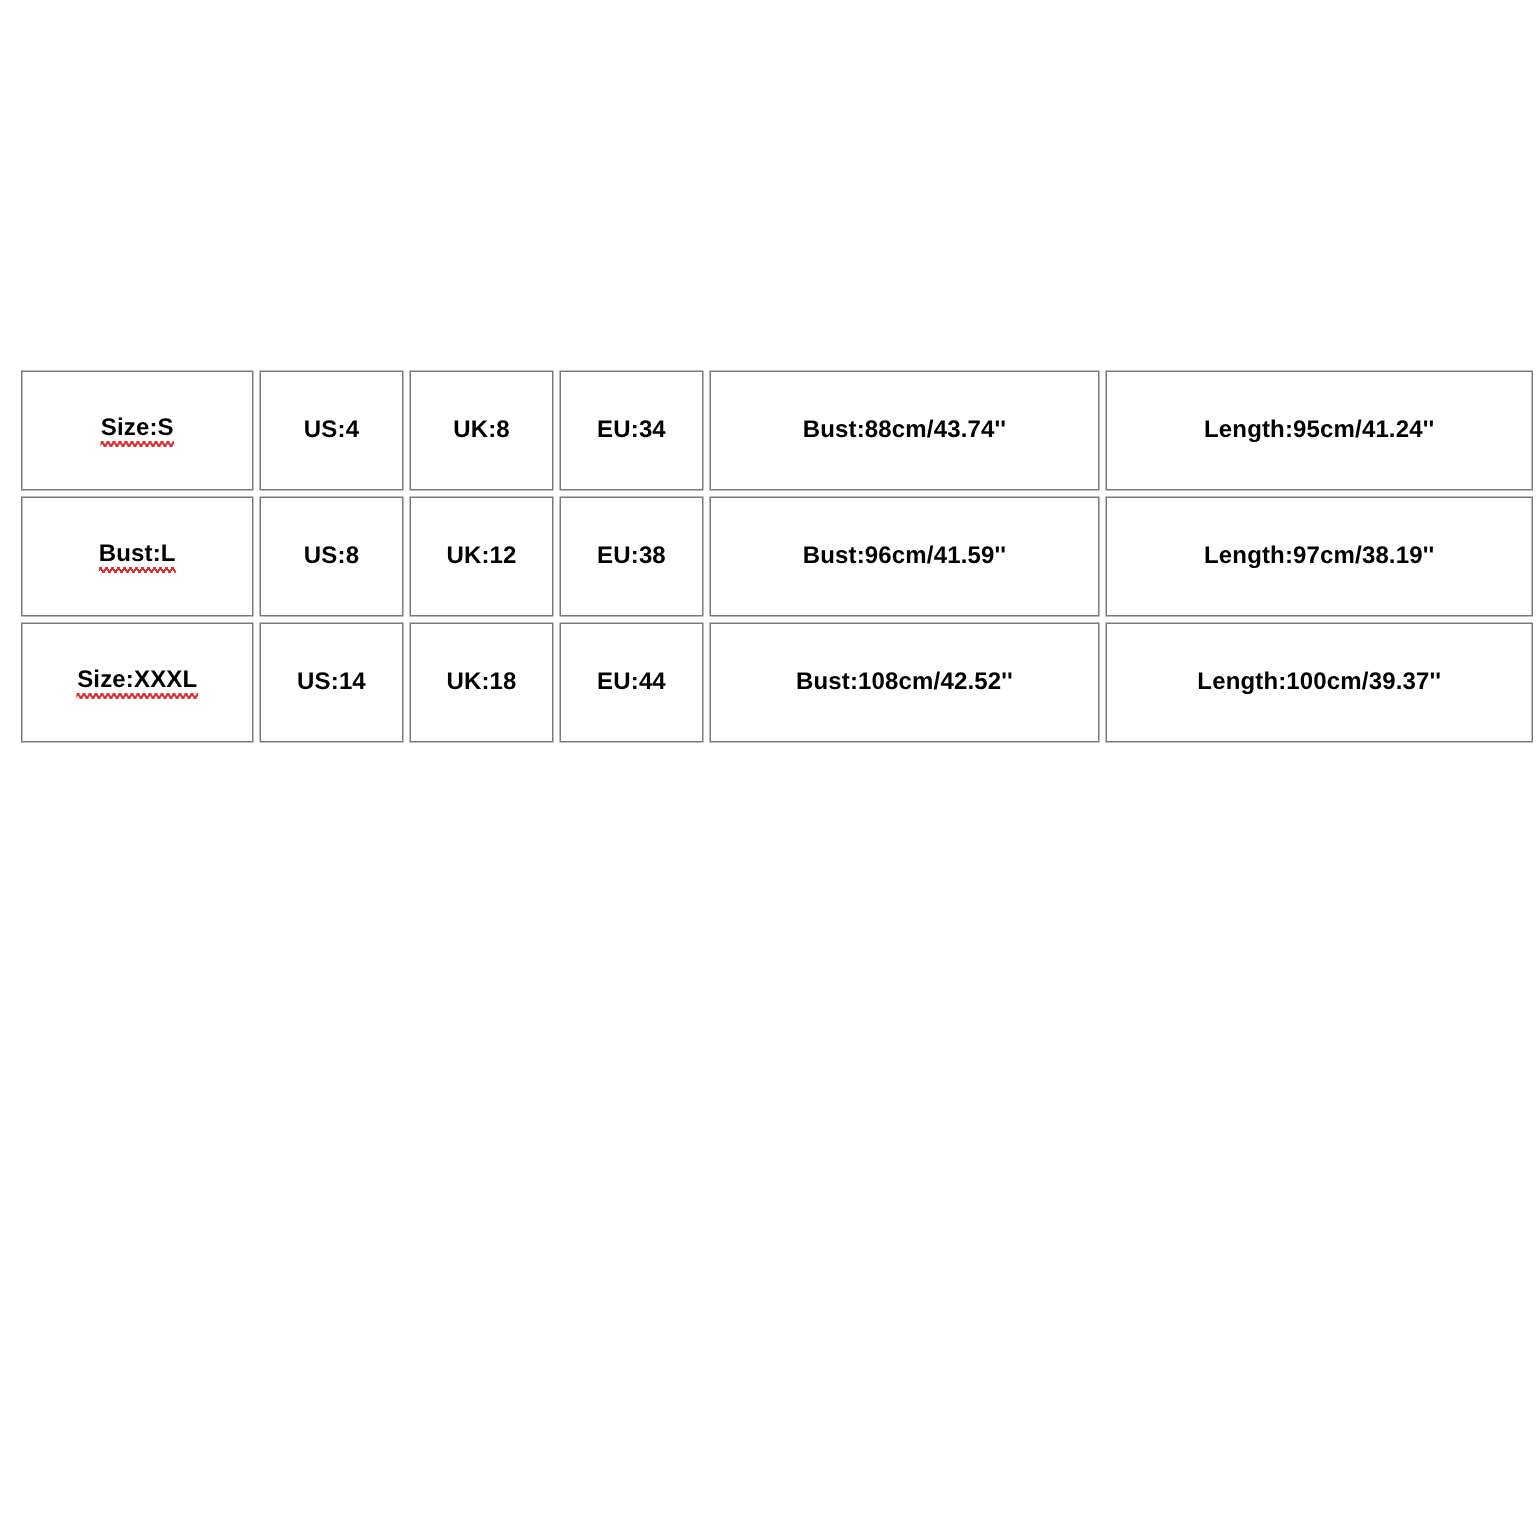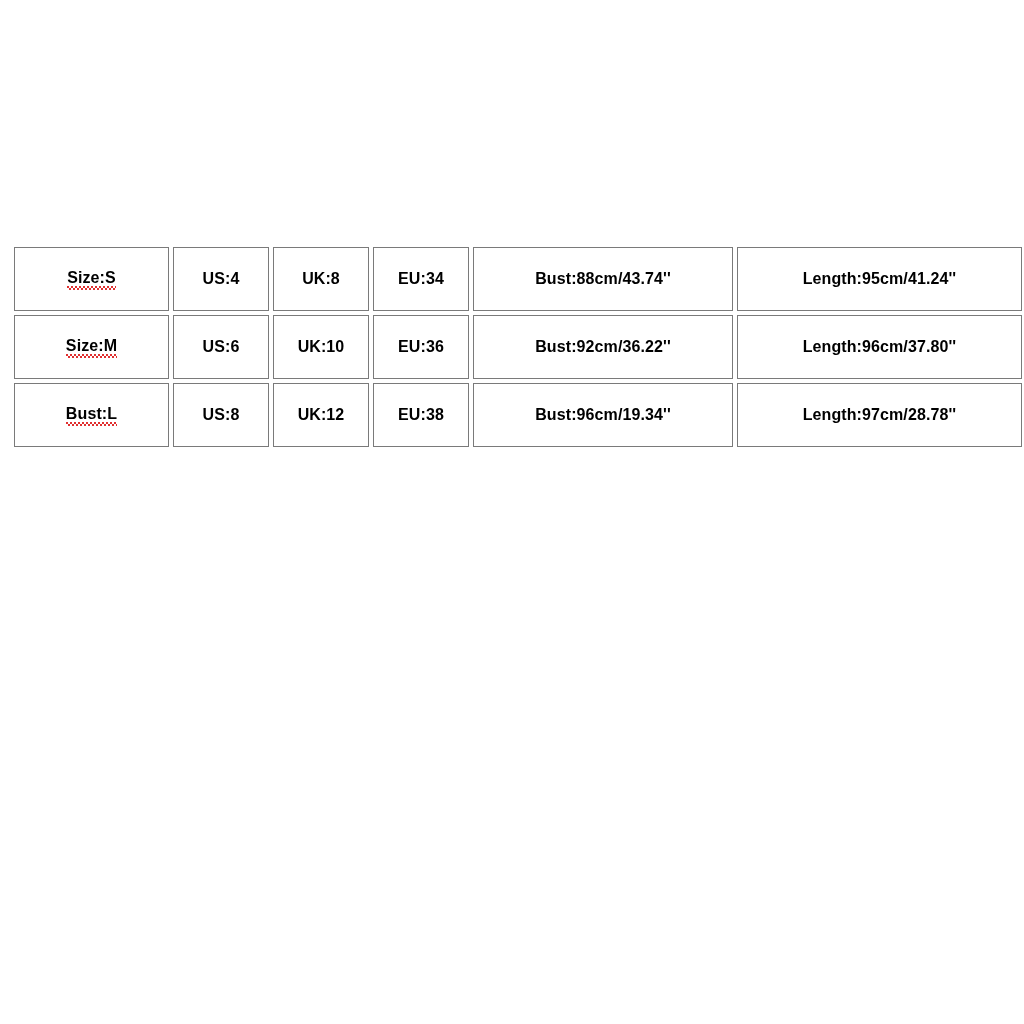--- a/index.html
+++ b/index.html
@@ -25,21 +25,21 @@
     width: 1004px;
     table-layout: fixed;
     background: #ffffff;
   }
 
   table.size-chart td {
     border: 1px solid #7a7a7a;
     background: #ffffff;
     text-align: center;
     vertical-align: middle;
-    height: 64px;
+    height: 80px;
     font-size: 16px;
     font-weight: bold;
     color: #000000;
     letter-spacing: 0.1px;
     padding: 0 4px;
     box-sizing: border-box;
   }
 
   
   table.size-chart col.c0 { width: 155px; }
@@ -86,30 +86,30 @@
     <tbody>
       <tr>
         <td class="size-cell"><span class="size-text">Size:S</span></td>
         <td>US:4</td>
         <td>UK:8</td>
         <td>EU:34</td>
         <td>Bust:88cm/43.74''</td>
         <td>Length:95cm/41.24''</td>
       </tr>
       <tr>
-        <td class="size-cell"><span class="size-text">Size:M</span></td>
-        <td>US:6</td>
-        <td>UK:10</td>
-        <td>EU:36</td>
-        <td>Bust:92cm/36.22''</td>
-        <td>Length:96cm/37.80''</td>
-      </tr>
-      <tr>
         <td class="size-cell"><span class="size-text">Bust:L</span></td>
         <td>US:8</td>
         <td>UK:12</td>
         <td>EU:38</td>
-        <td>Bust:96cm/19.34''</td>
-        <td>Length:97cm/28.78''</td>
+        <td>Bust:96cm/41.59''</td>
+        <td>Length:97cm/38.19''</td>
+      </tr>
+      <tr>
+        <td class="size-cell"><span class="size-text">Size:XXXL</span></td>
+        <td>US:14</td>
+        <td>UK:18</td>
+        <td>EU:44</td>
+        <td>Bust:108cm/42.52''</td>
+        <td>Length:100cm/39.37''</td>
       </tr>
     </tbody>
   </table>
 </div>
 
 </body></html>

